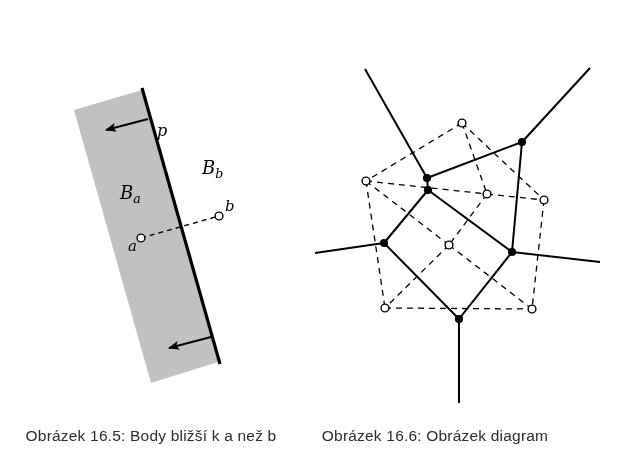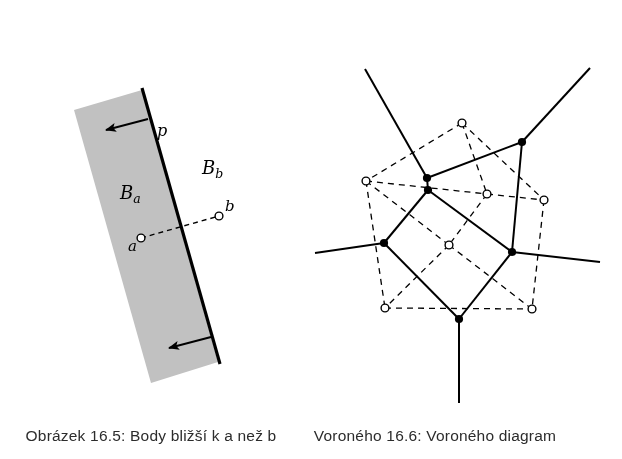--- a/index.html
+++ b/index.html
@@ -84,13 +84,13 @@
       <circle cx="487" cy="194" r="3.9" fill="#ffffff" stroke="#000000" stroke-width="1.4"></circle>
       <circle cx="544" cy="200" r="3.9" fill="#ffffff" stroke="#000000" stroke-width="1.4"></circle>
       <circle cx="449" cy="245" r="3.9" fill="#ffffff" stroke="#000000" stroke-width="1.4"></circle>
       <circle cx="385" cy="308" r="3.9" fill="#ffffff" stroke="#000000" stroke-width="1.4"></circle>
       <circle cx="532" cy="309" r="3.9" fill="#ffffff" stroke="#000000" stroke-width="1.4"></circle>
     </g>
 </svg>
 
 <div class="caption" id="caption-left">Obrázek 16.5: Body bližší k a než b</div>
 
-<div class="caption" id="caption-right">Voroného 16.6: Voroného diagram</div>
+<div class="caption" id="caption-right">Obrázek 16.6: Obrázek diagram</div>
 
 </body></html>

